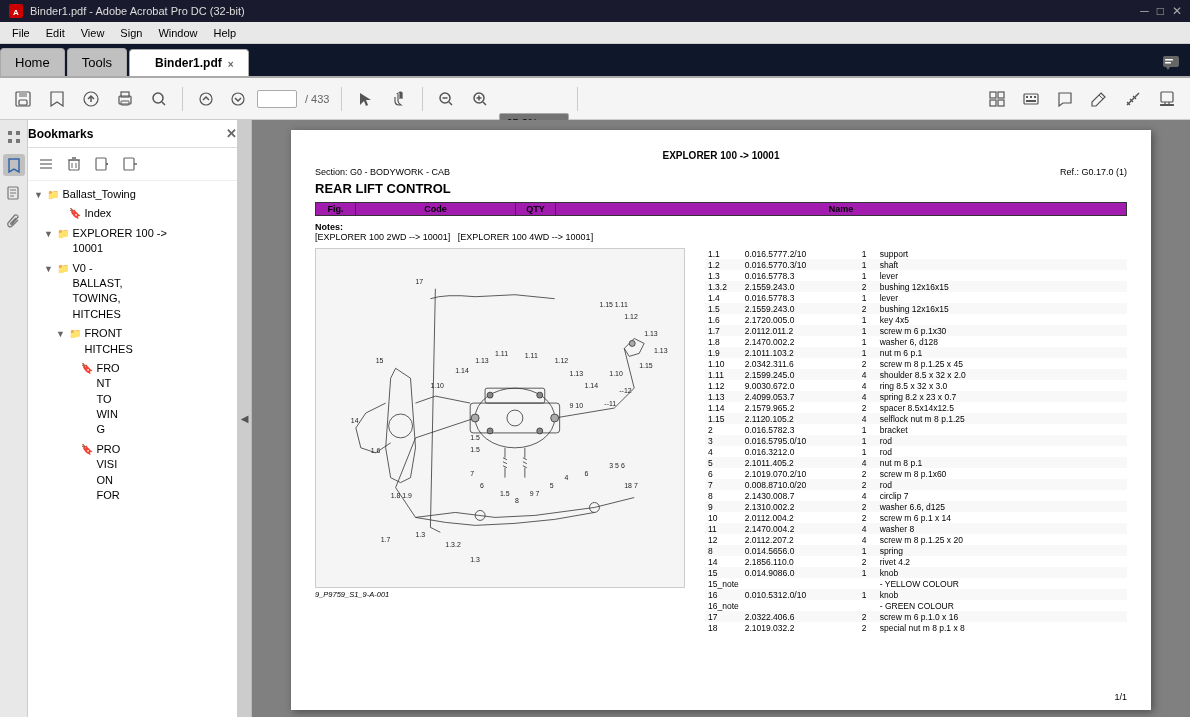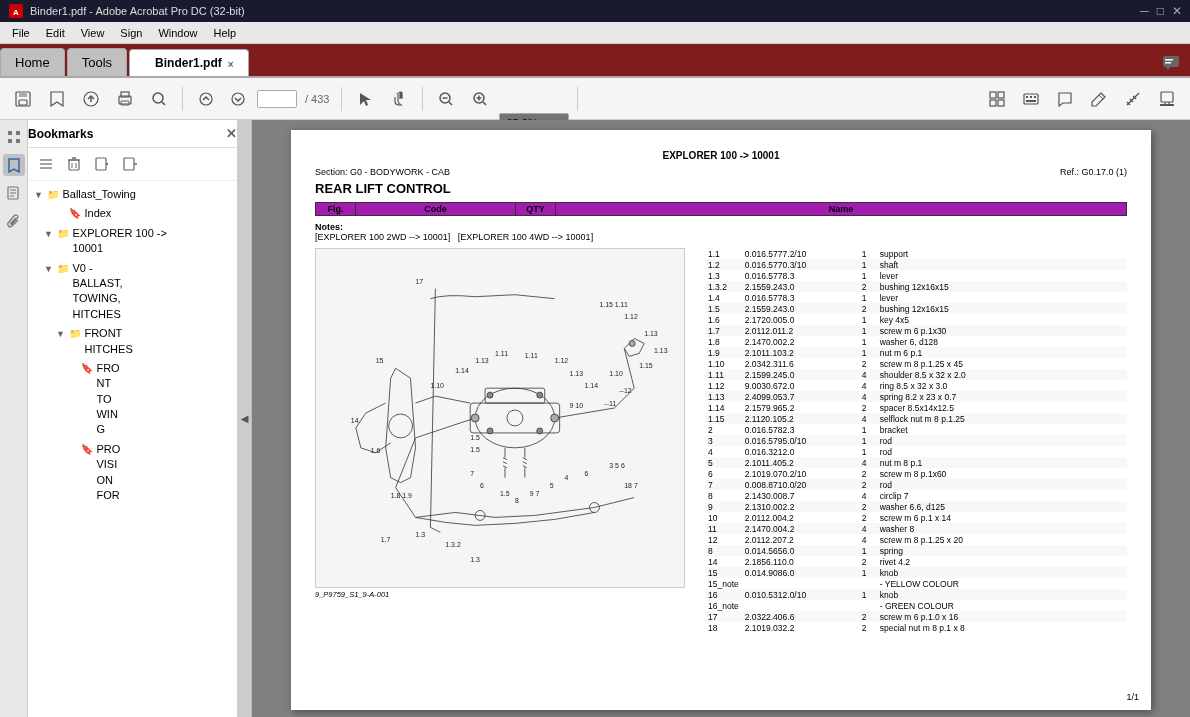--- a/index.html
+++ b/index.html
@@ -204,31 +204,31 @@
     .pdf-table th, .pdf-table td { border: 1px solid #333; padding: 1px 4px; }
     .pdf-table th { background: #a21caf; font-weight: bold; }
     .notes-section { font-size: 9px; margin: 6px 0; }
     .parts-layout { display: flex; gap: 10px; margin-top: 6px; }
     .diagram-area { flex: 0 0 380px; }
     .diagram-img { width: 370px; height: 340px; border: 1px solid #ccc; position: relative; overflow: hidden; }
     .parts-table-area { flex: 1; }
     .parts-table { width: 100%; border-collapse: collapse; font-size: 8.5px; }
     .parts-table td { padding: 0.5px 3px; vertical-align: top; }
     .parts-table tr:nth-child(even) td { background: #f8f8f8; }
-    .page-num { position: absolute; bottom: 8px; right: 12px; font-size: 9px; }
+    .page-num { position: absolute; bottom: 8px; right: 24px; font-size: 9px; }
     .diagram-label { font-size: 7.5px; text-align: left; margin-top: 2px; font-style: italic; }
 
     
     .diagram-svg { width: 100%; height: 100%; }
 
     
     #tabbar-wrapper {
       display: flex;
       align-items: flex-end;
-      background: #7f1d1d;
+      background: #0f172a;
       height: 34px;
       border-bottom: 2px solid #aaa;
     }
     .tab-spacer { flex: 1; }
   </style>
 </head>
 <body>
 
 <div id="titlebar">
   <span style="width:16px;height:16px;margin-right:6px;display:inline-flex;align-items:center;justify-content:center;">

